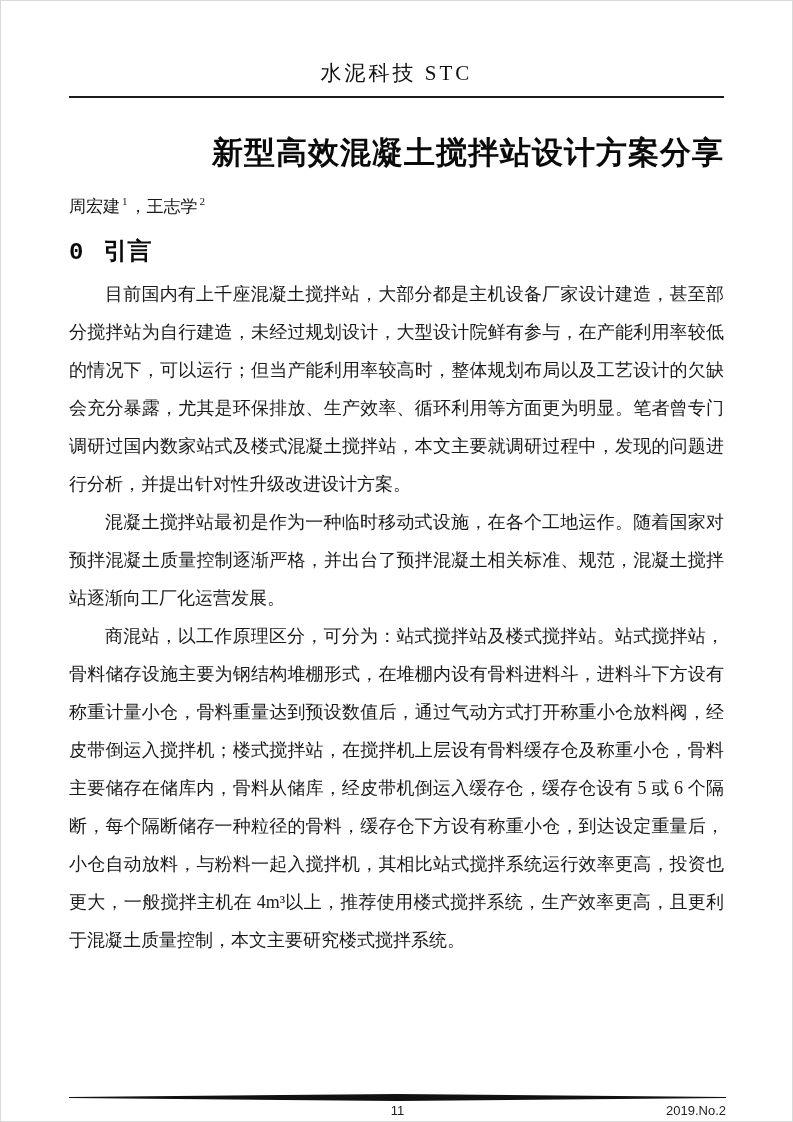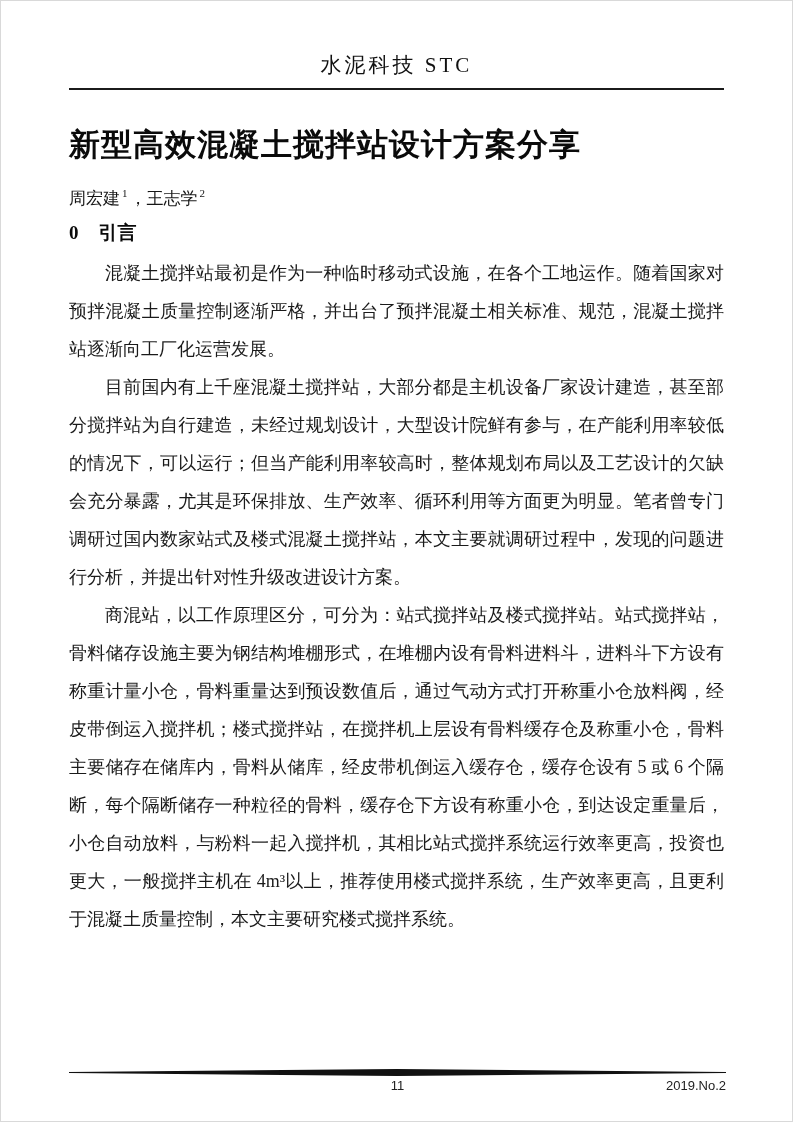--- a/index.html
+++ b/index.html
@@ -16,31 +16,32 @@
   .page-content { padding: 0 68px; }
 
   
   .journal-head {
     padding-top: 50px;
     text-align: center;
     font-size: 21px;
     letter-spacing: 3px;
     font-family: "Liberation Serif", serif;
     color: #111;
+    margin-top: 8px;
   }
   .head-rule {
     border: none;
     border-top: 2px solid #1b1b1b;
     margin: 9px 0 0 0;
   }
 
   
   .article-title {
     margin-top: 34px;
-    text-align: left;
+    text-align: right;
     font-size: 31px;
     font-weight: bold;
     font-family: "Liberation Sans", sans-serif;
     letter-spacing: 1px;
     color: #0a0a0a;
   }
   .authors-line {
     margin-top: 16px;
     text-align: left;
     font-size: 17px;
@@ -50,42 +51,42 @@
   .affiliation {
     text-align: center;
     font-size: 17px;
     line-height: 27px;
     margin-top: 6px;
     color: #161616;
   }
 
   
   .section-heading {
-    margin: 10px 0 8px 0;
-    font-size: 19px;
+    margin: 17px 0 8px 0;
+    font-size: 24px;
     font-weight: bold;
-    font-family: Liberation Serif, serif;
+    font-family: Liberation Mono, monospace;
     color: #0a0a0a;
   }
   .section-heading .sec-num { margin-right: 20px; }
   .body-para {
     margin: 0;
     font-size: 18px;
     line-height: 38px;
     text-align: justify;
     text-indent: 36px;
     color: #1a1a1a;
   }
 
   
   .footer {
     position: absolute;
     left: 68px;
     width: 657px;
-    top: 1068px;
+    top: 1093px;
   }
   .footer-line-svg { display: block; }
   .footer-row {
     position: relative;
     margin-top: 1px;
     font-size: 13px;
     font-family: "Liberation Sans", sans-serif;
     color: #222;
     text-align: center;
     height: 18px;
@@ -110,22 +111,22 @@
     <span>周宏建</span><sup>1</sup><span>，</span><span>王志学</span><sup>2</sup>
   </div>
 
   <div class="affiliation">
   </div>
 
   <div>
     <h2 class="section-heading">
       <span class="sec-num">0</span><span>引言</span>
     </h2>
+    <p class="body-para">目前国内有上千座混凝土搅拌站，大部分都是主机设备厂家设计建造，甚至部分搅拌站为自行建造，未经过规划设计，大型设计院鲜有参与，在产能利用率较低的情况下，可以运行；但当产能利用率较高时，整体规划布局以及工艺设计的欠缺会充分暴露，尤其是环保排放、生产效率、循环利用等方面更为明显。笔者曾专门调研过国内数家站式及楼式混凝土搅拌站，本文主要就调研过程中，发现的问题进行分析，并提出针对性升级改进设计方案。</p>
     <p class="body-para">混凝土搅拌站最初是作为一种临时移动式设施，在各个工地运作。随着国家对预拌混凝土质量控制逐渐严格，并出台了预拌混凝土相关标准、规范，混凝土搅拌站逐渐向工厂化运营发展。</p>
-    <p class="body-para">目前国内有上千座混凝土搅拌站，大部分都是主机设备厂家设计建造，甚至部分搅拌站为自行建造，未经过规划设计，大型设计院鲜有参与，在产能利用率较低的情况下，可以运行；但当产能利用率较高时，整体规划布局以及工艺设计的欠缺会充分暴露，尤其是环保排放、生产效率、循环利用等方面更为明显。笔者曾专门调研过国内数家站式及楼式混凝土搅拌站，本文主要就调研过程中，发现的问题进行分析，并提出针对性升级改进设计方案。</p>
   </div>
 
   <div>
     <p class="body-para">商混站，以工作原理区分，可分为：站式搅拌站及楼式搅拌站。站式搅拌站，骨料储存设施主要为钢结构堆棚形式，在堆棚内设有骨料进料斗，进料斗下方设有称重计量小仓，骨料重量达到预设数值后，通过气动方式打开称重小仓放料阀，经皮带倒运入搅拌机；楼式搅拌站，在搅拌机上层设有骨料缓存仓及称重小仓，骨料主要储存在储库内，骨料从储库，经皮带机倒运入缓存仓，缓存仓设有 5 或 6 个隔断，每个隔断储存一种粒径的骨料，缓存仓下方设有称重小仓，到达设定重量后，小仓自动放料，与粉料一起入搅拌机，其相比站式搅拌系统运行效率更高，投资也更大，一般搅拌主机在 4m³以上，推荐使用楼式搅拌系统，生产效率更高，且更利于混凝土质量控制，本文主要研究楼式搅拌系统。</p>
   </div>
 
 </div>
 
 <div class="footer">
   <svg class="footer-line-svg" width="657" height="7" viewBox="0 0 657 7" xmlns="http://www.w3.org/2000/svg">

